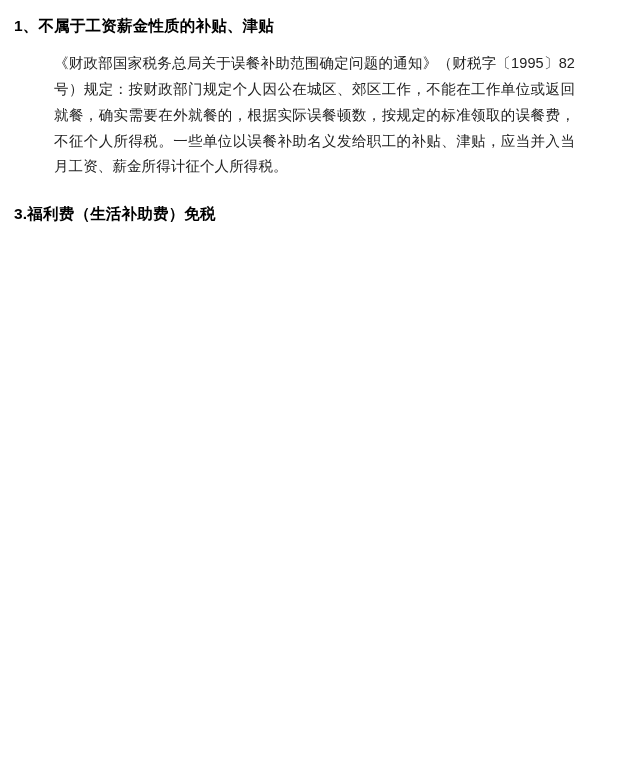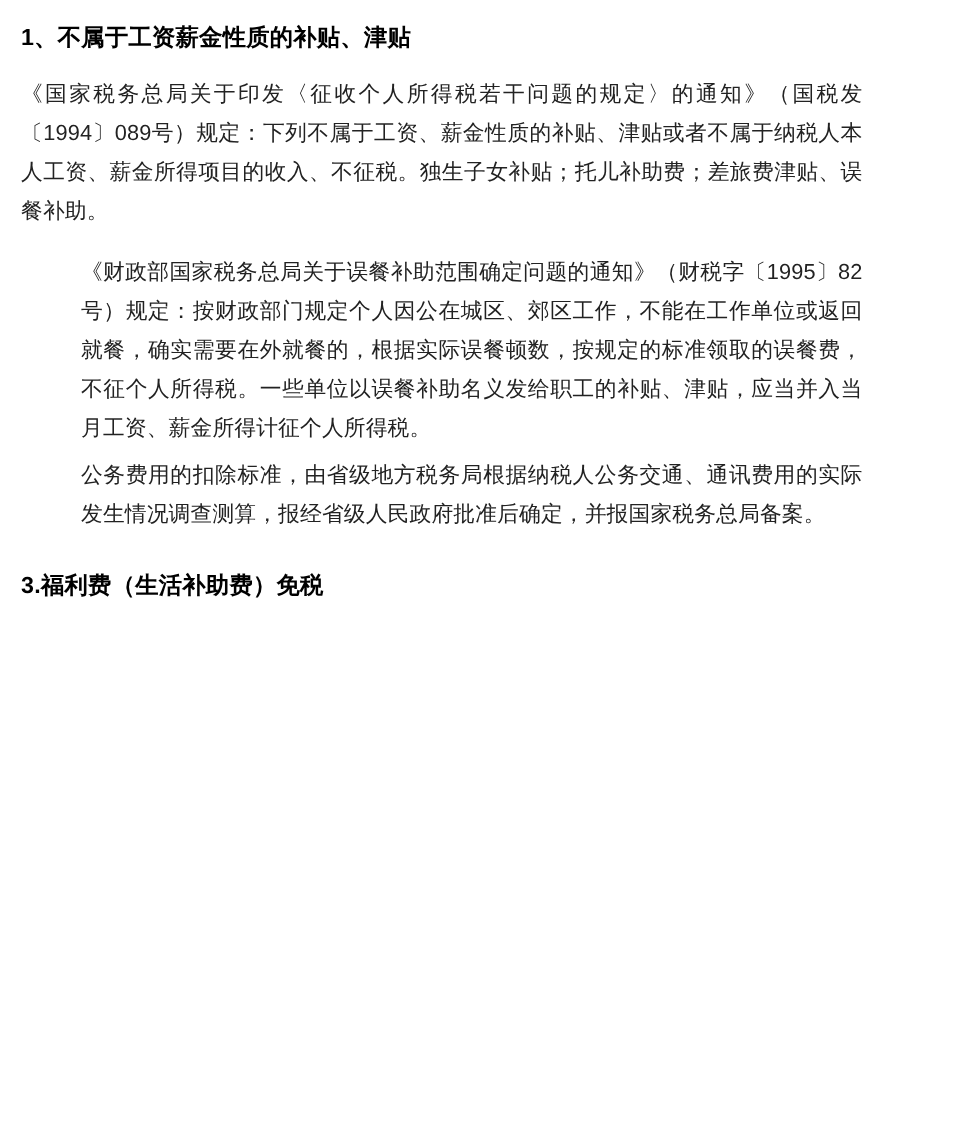--- a/index.html
+++ b/index.html
@@ -46,25 +46,23 @@
     margin-bottom: 6px;
   }
 </style>
 </head>
 <body>
 
 <div class="page">
 
   <div class="block">
     <h2 class="section-heading">1、不属于工资薪金性质的补贴、津贴</h2>
-    <p class="para">《国家税务总局关于印发〈征收个人所得税若干问题的规定〉的通知》（国税发〔1994〕089号）规定：下列不属于工资、薪金性质的补贴、津贴或者不属于纳税人本人工资、薪金所得项目的收入、不征税。独生子女补贴；托儿补助费；差旅费津贴、误餐补助。</p>
     <p class="para">《财政部国家税务总局关于误餐补助范围确定问题的通知》（财税字〔1995〕82号）规定：按财政部门规定个人因公在城区、郊区工作，不能在工作单位或返回就餐，确实需要在外就餐的，根据实际误餐顿数，按规定的标准领取的误餐费，不征个人所得税。一些单位以误餐补助名义发给职工的补贴、津贴，应当并入当月工资、薪金所得计征个人所得税。</p>
   </div>
 
   <div class="block">
-    <p class="para">公务费用的扣除标准，由省级地方税务局根据纳税人公务交通、通讯费用的实际发生情况调查测算，报经省级人民政府批准后确定，并报国家税务总局备案。</p>
   </div>
 
   <div class="block">
     <h2 class="section-heading spaced-top">3.福利费（生活补助费）免税</h2>
   </div>
 
 </div>
 
 </body></html>

